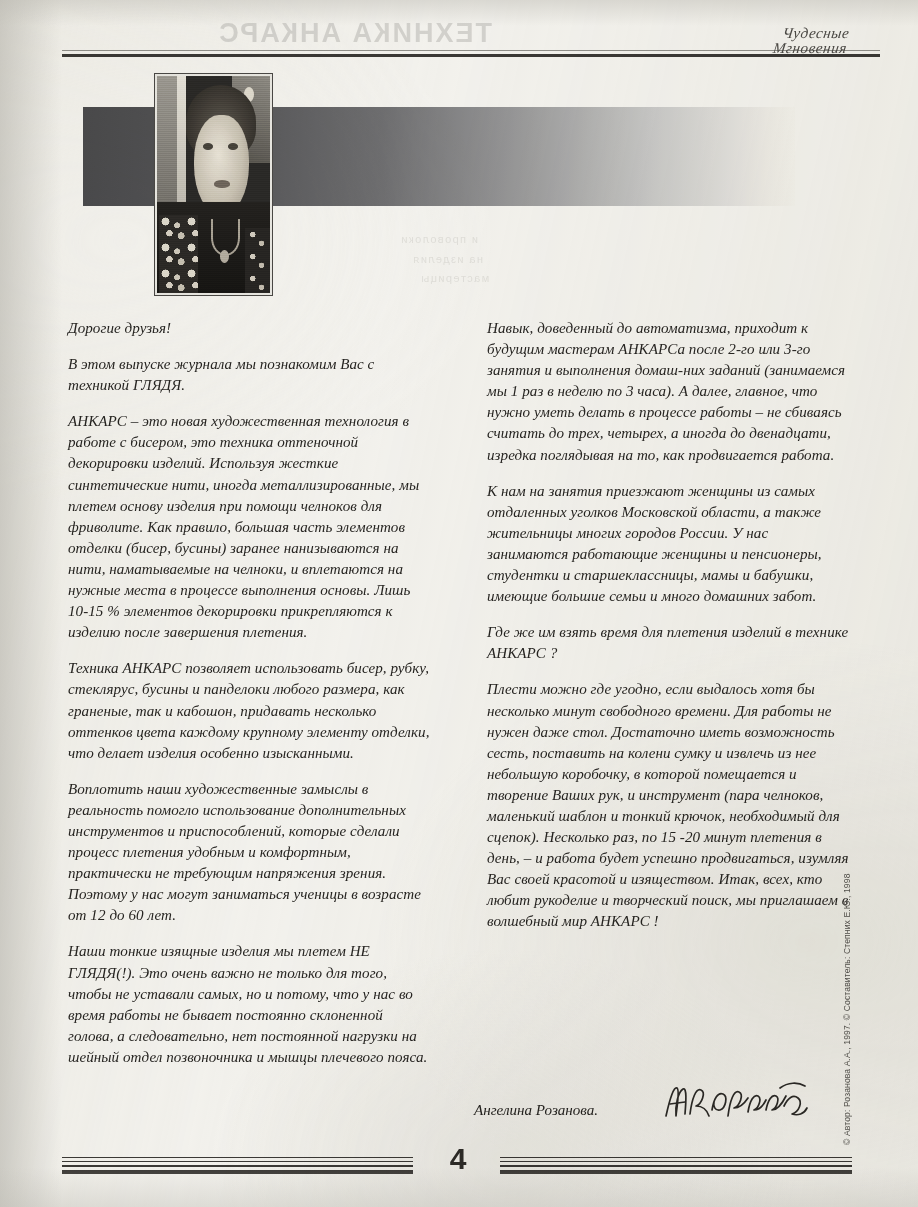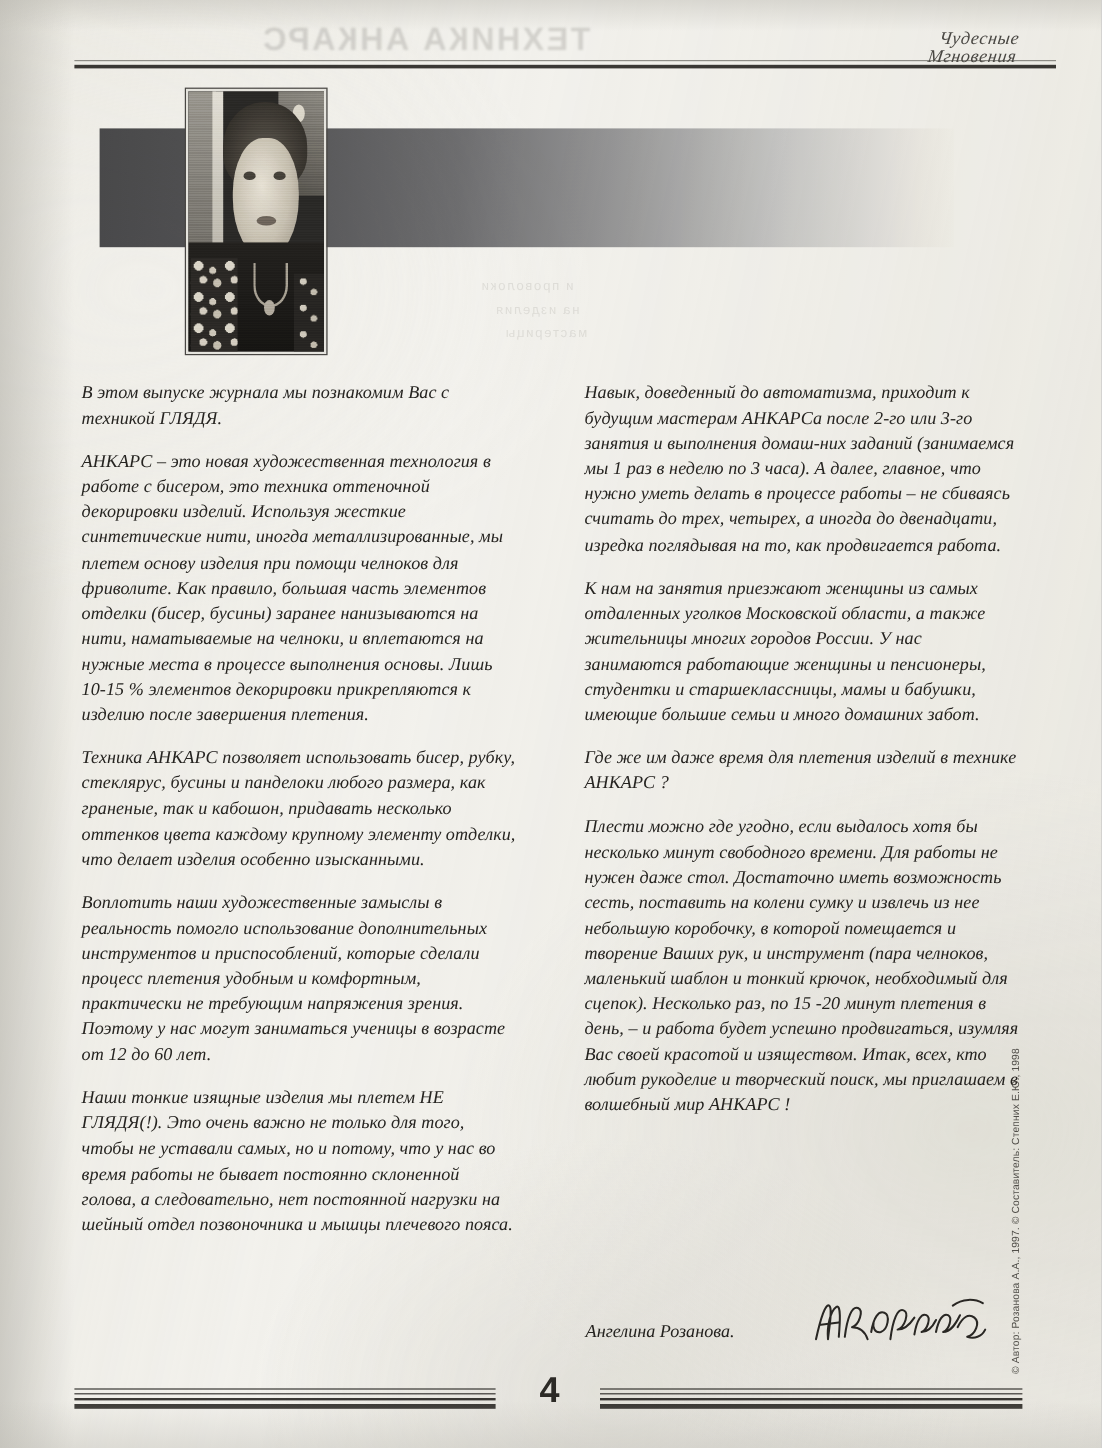--- a/index.html
+++ b/index.html
@@ -225,21 +225,21 @@
     line-height: 21.1px;
     margin: 0 0 15px 0;
     text-align: left;
     color: #262421;
     letter-spacing: .05px;
   }
 
   
   .sig-row {
     position: absolute;
-    left: 488px;
+    left: 474px;
     top: 1080px;
     width: 360px;
     height: 50px;
   }
   .sig-name {
     position: absolute;
     left: 0;
     top: 22px;
     font-style: italic;
     font-size: 15.1px;
@@ -353,30 +353,31 @@
       <div class="ph-patternL"></div>
       <div class="ph-patternR"></div>
       <div class="ph-necklace"></div>
       <div class="ph-pendant"></div>
     </div>
     <div class="photo-grain"></div>
   </div>
 
   <div class="cols">
     <div class="col">
+      <p class="para">Дорогие друзья!</p>
       <p class="para">В этом выпуске журнала мы познакомим Вас с техникой ГЛЯДЯ.</p>
       <p class="para">АНКАРС – это новая художественная технология в работе с бисером, это техника оттеночной декорировки изделий. Используя жесткие синтетические нити, иногда металлизированные, мы плетем основу изделия при помощи челноков для фриволите. Как правило, большая часть элементов  отделки (бисер, бусины) заранее нанизываются на нити, наматываемые на челноки, и вплетаются на нужные места в процессе выполнения основы. Лишь 10-15 % элементов декорировки прикрепляются к изделию после завершения плетения.</p>
       <p class="para">Техника АНКАРС позволяет использовать бисер, рубку, стеклярус, бусины и панделоки любого размера, как граненые, так и кабошон, придавать несколько оттенков цвета каждому крупному элементу отделки, что делает изделия особенно изысканными.</p>
       <p class="para">Воплотить наши художественные замыслы в реальность помогло использование дополнительных инструментов и приспособлений, которые сделали процесс плетения удобным и комфортным, практически не требующим напряжения зрения. Поэтому у нас могут заниматься ученицы в возрасте от 12 до 60 лет.</p>
       <p class="para">Наши тонкие изящные изделия мы плетем НЕ ГЛЯДЯ(!). Это очень важно не только для того, чтобы не уставали самых, но и потому, что у нас во время работы не бывает постоянно склоненной голова, а следовательно, нет постоянной нагрузки на шейный отдел позвоночника и мышцы плечевого пояса.</p>
     </div>
     <div class="col">
       <p class="para">Навык, доведенный до автоматизма, приходит к будущим мастерам АНКАРСа после 2-го или 3-го занятия и выполнения домаш-них заданий (занимаемся мы 1 раз в неделю по 3 часа). А далее, главное, что нужно уметь делать в процессе работы – не сбиваясь считать до трех, четырех, а иногда до двенадцати, изредка поглядывая на то, как продвигается работа.</p>
       <p class="para">К нам на занятия приезжают женщины из самых отдаленных уголков Московской области, а также жительницы многих городов России. У нас занимаются работающие женщины и пенсионеры, студентки и старшеклассницы, мамы и бабушки, имеющие большие семьи и много домашних забот.</p>
-      <p class="para">Где же им даже время для плетения изделий в технике АНКАРС ?</p>
+      <p class="para">Где же им взять время для плетения изделий в технике АНКАРС ?</p>
       <p class="para">Плести можно где угодно, если выдалось хотя бы несколько минут свободного времени. Для работы не нужен даже стол. Достаточно иметь возможность сесть, поставить на колени сумку и извлечь из нее небольшую коробочку, в которой помещается и творение Ваших рук, и инструмент (пара челноков, маленький шаблон и тонкий крючок, необходимый для сцепок). Несколько раз, по 15 -20 минут плетения в день, – и работа будет успешно продвигаться, изумляя Вас своей красотой и изяществом. Итак, всех, кто любит рукоделие и творческий поиск, мы приглашаем в волшебный мир АНКАРС !</p>
     </div>
   </div>
 
   <div class="sig-row">
     <div class="sig-name">Ангелина Розанова.</div>
     <svg class="sig-mark" viewBox="0 0 150 48" aria-label="А. Розанова">
       <g fill="none" stroke="#2b2926" stroke-width="1.7" stroke-linecap="round" stroke-linejoin="round">
         <path d="M6,40 C10,22 14,10 17,12 C20,14 17,30 16,40 C15,30 18,16 23,13 C27,11 26,26 25,38"></path>
         <path d="M10,28 L25,26"></path>

